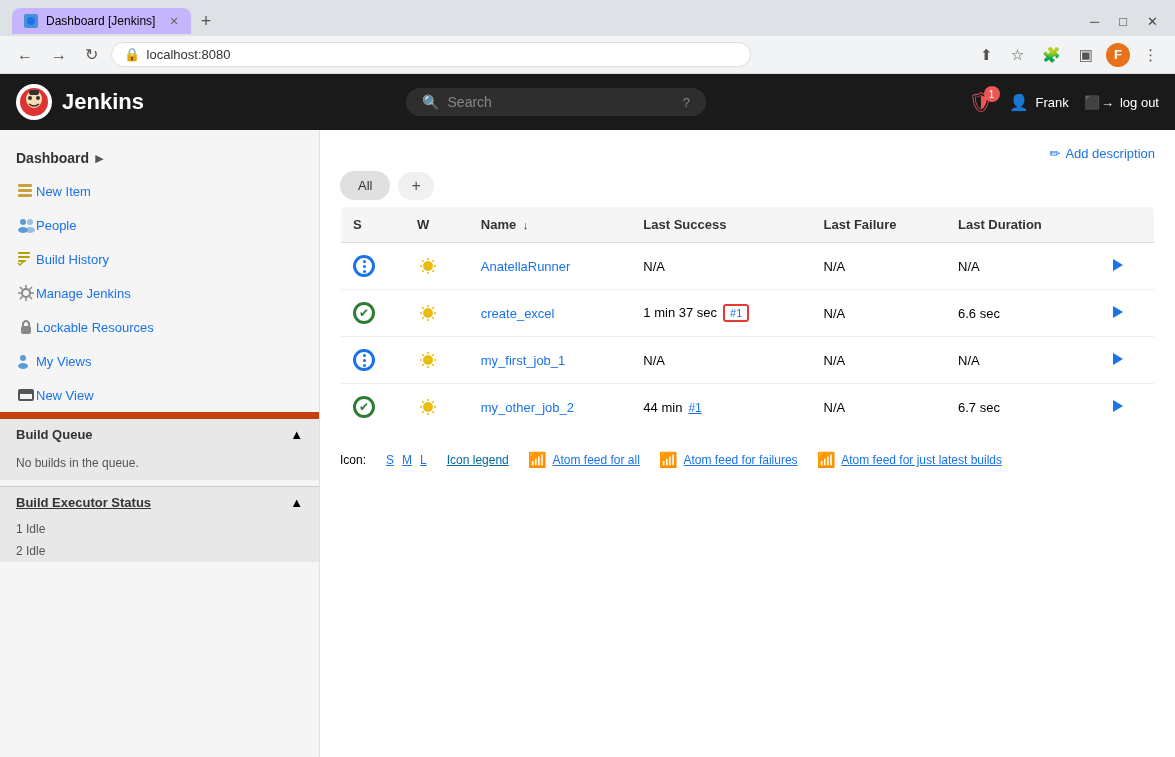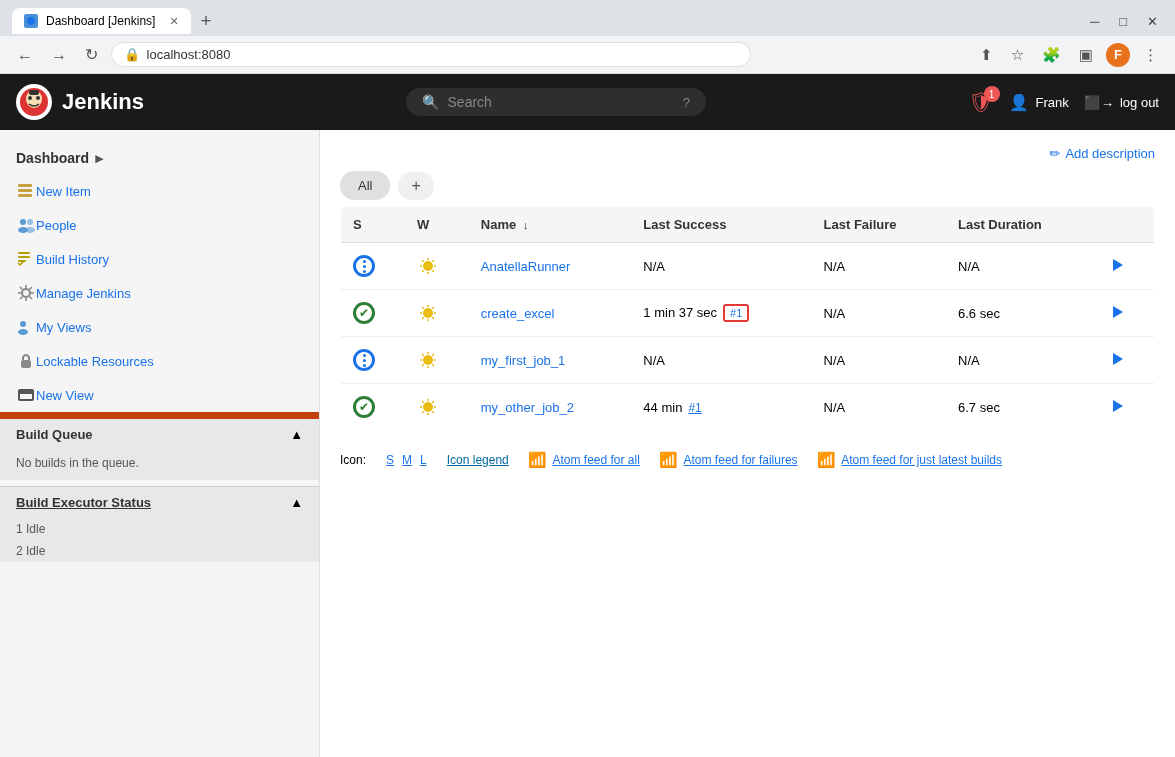--- a/index.html
+++ b/index.html
@@ -2,21 +2,21 @@
 <html><head>
   <meta charset="utf-8">
   <style>
     * { box-sizing: border-box; margin: 0; padding: 0; }
     body { font-family: Arial, sans-serif; font-size: 13px; background: #fff; }
 
     
     .browser-chrome { background: #f1f3f4; border-bottom: 1px solid #ddd; }
     .browser-titlebar { display: flex; align-items: center; justify-content: space-between; padding: 6px 12px 0; background: #dee1e6; height: 36px; }
     .browser-tabs { display: flex; align-items: center; gap: 4px; }
-    .browser-tab { display: flex; align-items: center; gap: 8px; background: #ffffff; padding: 6px 12px; border-radius: 8px 8px 0 0; font-size: 12px; max-width: 220px; }
+    .browser-tab { display: flex; align-items: center; gap: 8px; background: #c4b5fd; padding: 6px 12px; border-radius: 8px 8px 0 0; font-size: 12px; max-width: 220px; }
     .browser-tab-favicon { width: 14px; height: 14px; background: #4a90d9; border-radius: 2px; display: flex; align-items: center; justify-content: center; }
     .browser-tab-close { cursor: pointer; color: #666; font-size: 11px; margin-left: 6px; }
     .browser-new-tab { background: none; border: none; font-size: 18px; cursor: pointer; color: #555; padding: 2px 6px; }
     .browser-window-controls { display: flex; gap: 10px; align-items: center; color: #444; font-size: 13px; }
     .browser-window-ctrl { cursor: pointer; padding: 2px 5px; }
 
     .browser-addressbar { display: flex; align-items: center; padding: 6px 12px; gap: 8px; background: #f1f3f4; }
     .nav-btn { background: none; border: none; cursor: pointer; color: #555; font-size: 16px; padding: 3px 5px; border-radius: 50%; }
     .address-bar { flex: 1; display: flex; align-items: center; background: #fff; border: 1px solid #ddd; border-radius: 20px; padding: 4px 12px; gap: 6px; max-width: 640px; }
     .address-bar-url { font-size: 13px; color: #333; flex: 1; }
@@ -223,35 +223,35 @@
           <circle cx="10" cy="10" r="4" fill="none" stroke="#888" stroke-width="2"></circle>
           <path d="M10 2 L10 5 M10 15 L10 18 M2 10 L5 10 M15 10 L18 10 M4 4 L6.5 6.5 M13.5 13.5 L16 16 M4 16 L6.5 13.5 M13.5 6.5 L16 4" stroke="#888" stroke-width="1.5"></path>
         </svg>
       </span>
       <span class="sidebar-item-label">Manage Jenkins</span>
     </a>
 
     <a class="sidebar-item" href="#">
       <span class="sidebar-item-icon">
         <svg width="20" height="20" viewBox="0 0 20 20">
+          <rect x="5" y="9" width="10" height="8" rx="2" fill="#888"></rect>
+          <path d="M7 9 V6 Q10 2 13 6 V9" stroke="#888" stroke-width="2" fill="none"></path>
+        </svg>
+      </span>
+      <span class="sidebar-item-label">Lockable Resources</span>
+    </a>
+
+    <a class="sidebar-item" href="#">
+      <span class="sidebar-item-icon">
+        <svg width="20" height="20" viewBox="0 0 20 20">
           <circle cx="7" cy="7" r="3" fill="#5b9bd5"></circle>
           <ellipse cx="7" cy="15" rx="5" ry="3" fill="#5b9bd5"></ellipse>
         </svg>
       </span>
       <span class="sidebar-item-label">My Views</span>
-    </a>
-
-    <a class="sidebar-item" href="#">
-      <span class="sidebar-item-icon">
-        <svg width="20" height="20" viewBox="0 0 20 20">
-          <rect x="5" y="9" width="10" height="8" rx="2" fill="#888"></rect>
-          <path d="M7 9 V6 Q10 2 13 6 V9" stroke="#888" stroke-width="2" fill="none"></path>
-        </svg>
-      </span>
-      <span class="sidebar-item-label">Lockable Resources</span>
     </a>
 
     <a class="sidebar-item" href="#">
       <span class="sidebar-item-icon">
         <svg width="20" height="20" viewBox="0 0 20 20">
           <rect x="3" y="5" width="14" height="10" rx="1" fill="none" stroke="#555" stroke-width="2"></rect>
           <rect x="3" y="5" width="14" height="4" rx="1" fill="#555"></rect>
         </svg>
       </span>
       <span class="sidebar-item-label">New View</span>

